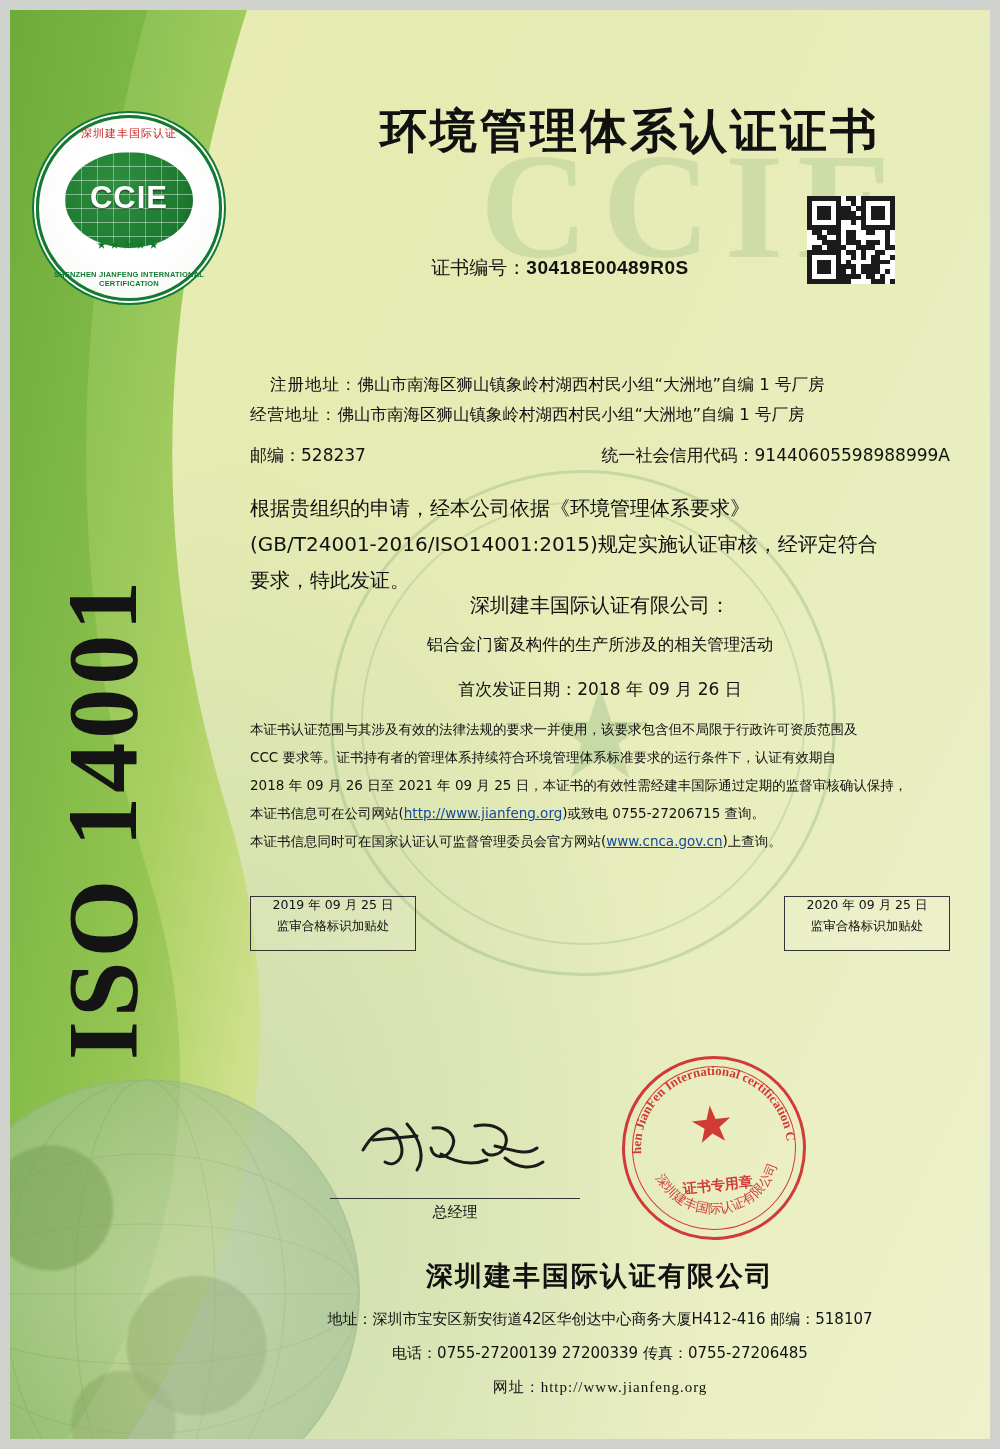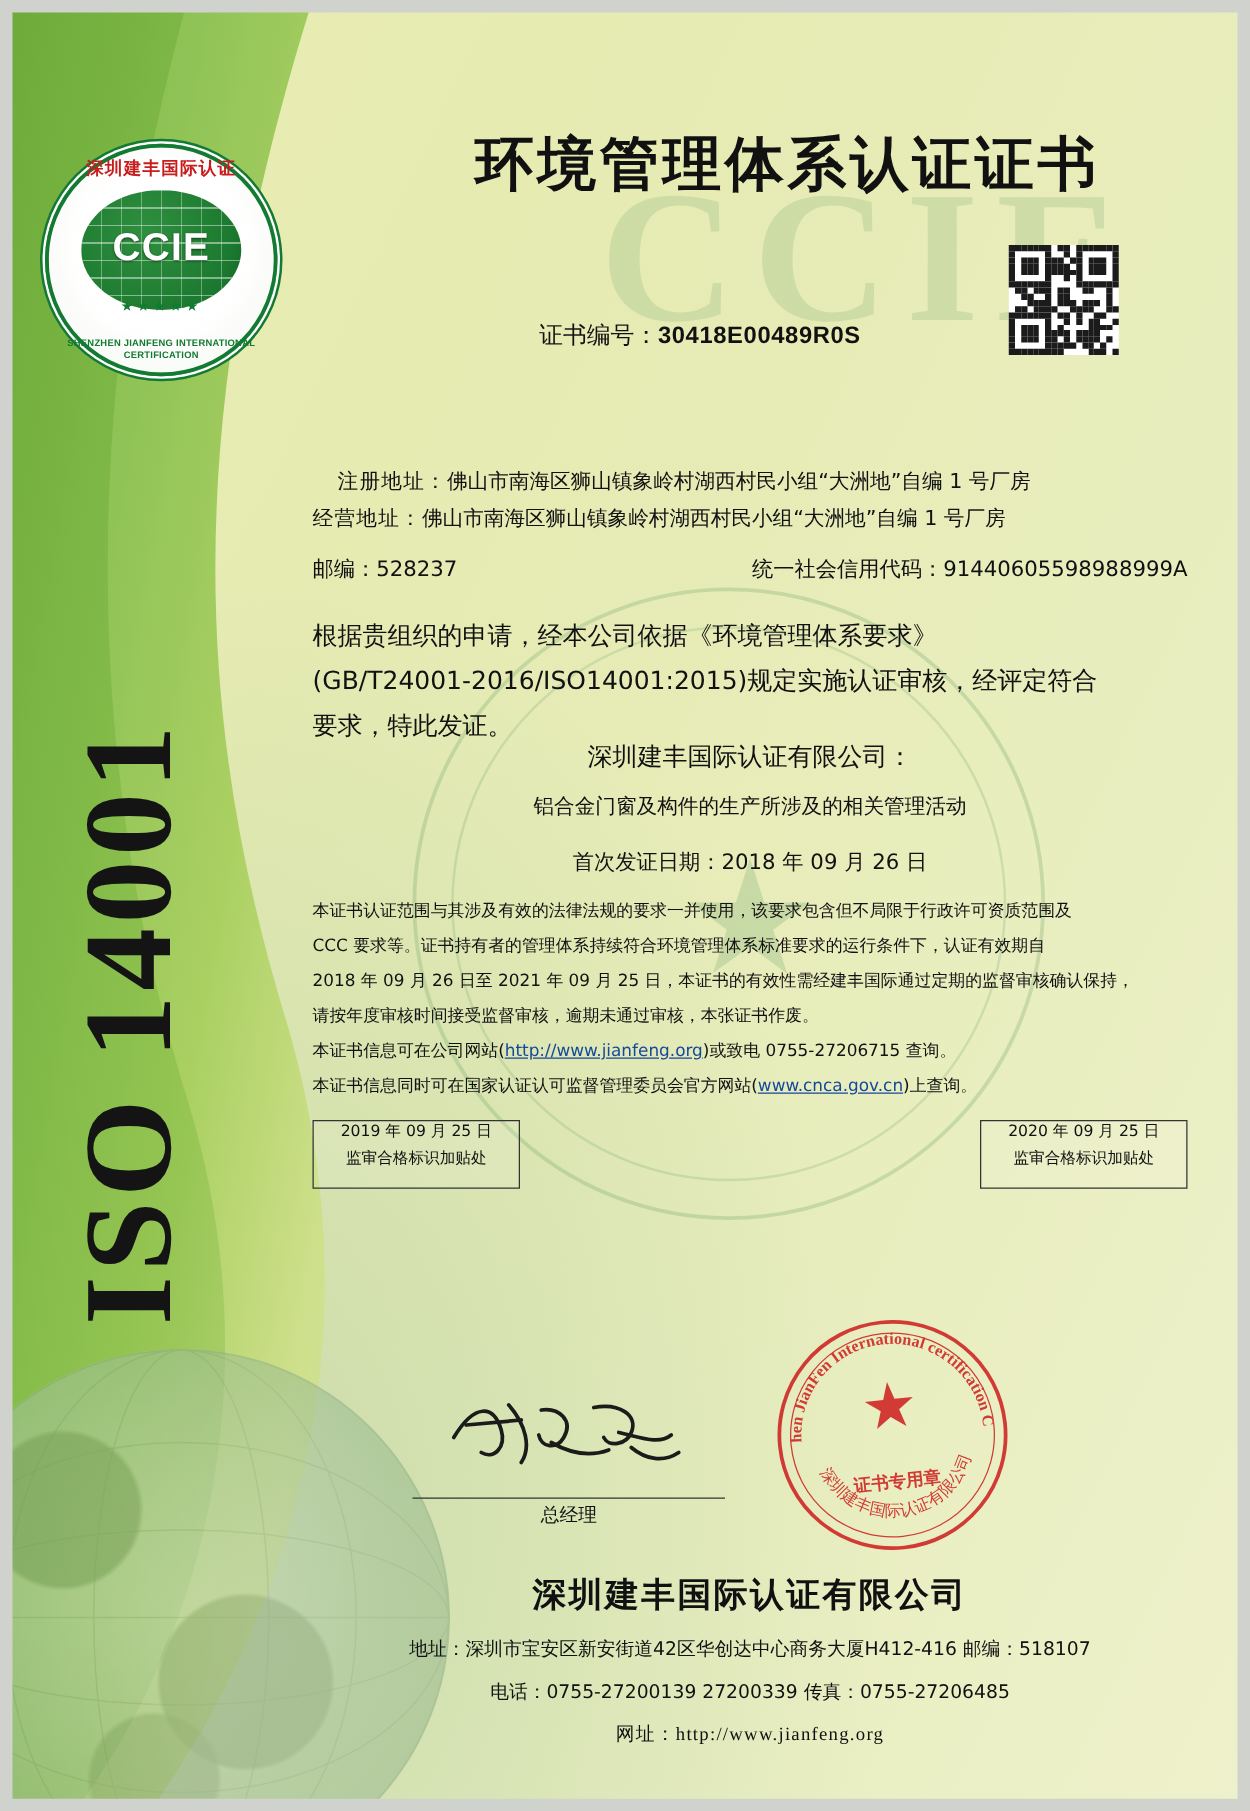--- a/index.html
+++ b/index.html
@@ -85,21 +85,21 @@
   
   .logo{
     position:absolute;left:36px;top:115px;width:180px;height:180px;border-radius:50%;
     background:radial-gradient(circle at 50% 45%, #ffffff 0 48%, #f3f7ef 100%);
     border:3px solid #127a32;
     box-shadow:0 0 0 2px #fff, 0 0 0 4px #127a32;
     z-index:20;
   }
   .logo .top-cn{
     position:absolute;top:8px;left:0;right:0;text-align:center;color:#c81d1d;
-    font-family:"DejaVu Sans", sans-serif;font-size:14px;font-weight:700;letter-spacing:1px;
+    font-family:"DejaVu Sans", sans-serif;font-size:11px;font-weight:400;letter-spacing:1px;
   }
   .logo .bot-en{
     position:absolute;bottom:10px;left:0;right:0;text-align:center;color:#127a32;
     font-family:"Liberation Sans", sans-serif;font-size:7.5px;font-weight:700;letter-spacing:.2px;
   }
   .logo .globe-sm{
     position:absolute;left:26px;top:34px;width:128px;height:96px;border-radius:50%;
     background:radial-gradient(circle at 40% 35%, #2f8f3f, #1c7a30 70%, #135e24 100%);
     overflow:hidden;
   }
@@ -624,21 +624,20 @@
   <div class="scope-title">深圳建丰国际认证有限公司：</div>
   <div class="scope-text">铝合金门窗及构件的生产所涉及的相关管理活动</div>
   <div class="first-date">
     <span>首次发证日期：</span><span>2018 年 09 月 26 日</span>
   </div>
 
   <div class="fine">
     <div>本证书认证范围与其涉及有效的法律法规的要求一并使用，该要求包含但不局限于行政许可资质范围及</div>
     <div>CCC 要求等。证书持有者的管理体系持续符合环境管理体系标准要求的运行条件下，认证有效期自</div>
     <div>2018 年 09 月 26 日至 2021 年 09 月 25 日，本证书的有效性需经建丰国际通过定期的监督审核确认保持，</div>
-    <div>请按年度审核时间接受监督审核，逾期未通过审核，本张证书作废。</div>
     <div>
       <span>本证书信息可在公司网站(</span><a href="#">http://www.jianfeng.org</a><span>)或致电 0755-27206715 查询。</span>
     </div>
     <div>
       <span>本证书信息同时可在国家认证认可监督管理委员会官方网站(</span><a href="#">www.cnca.gov.cn</a><span>)上查询。</span>
     </div>
   </div>
 
   <div class="stamps">
     <div class="stamp-box">

